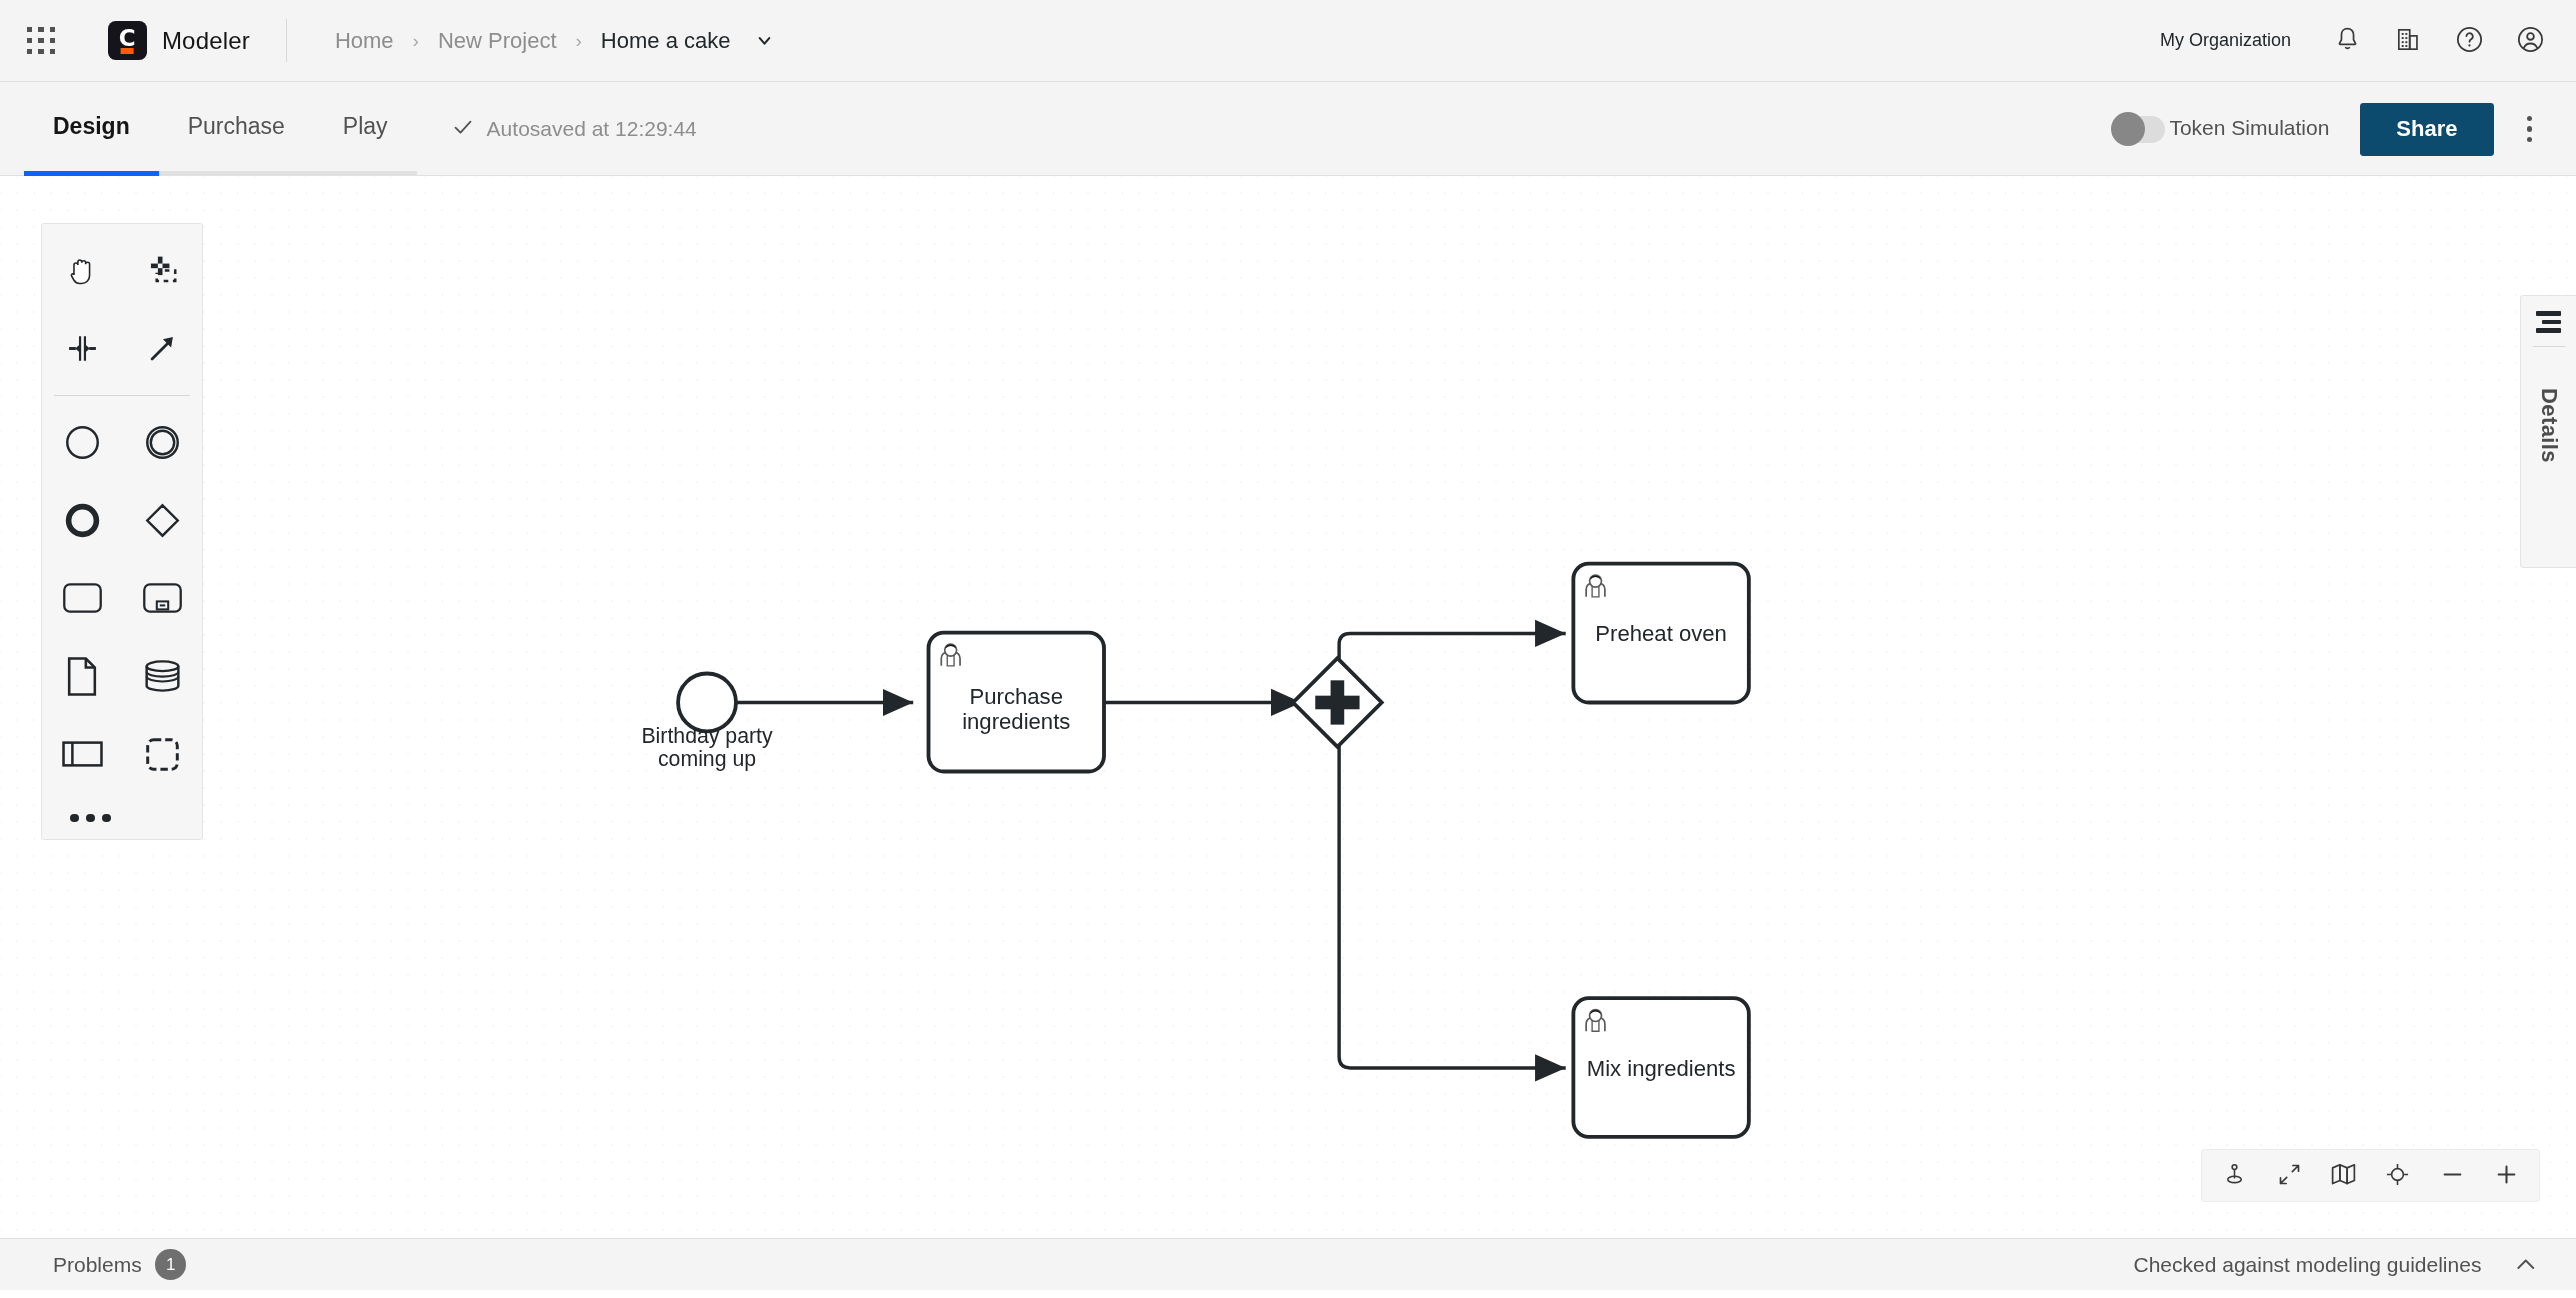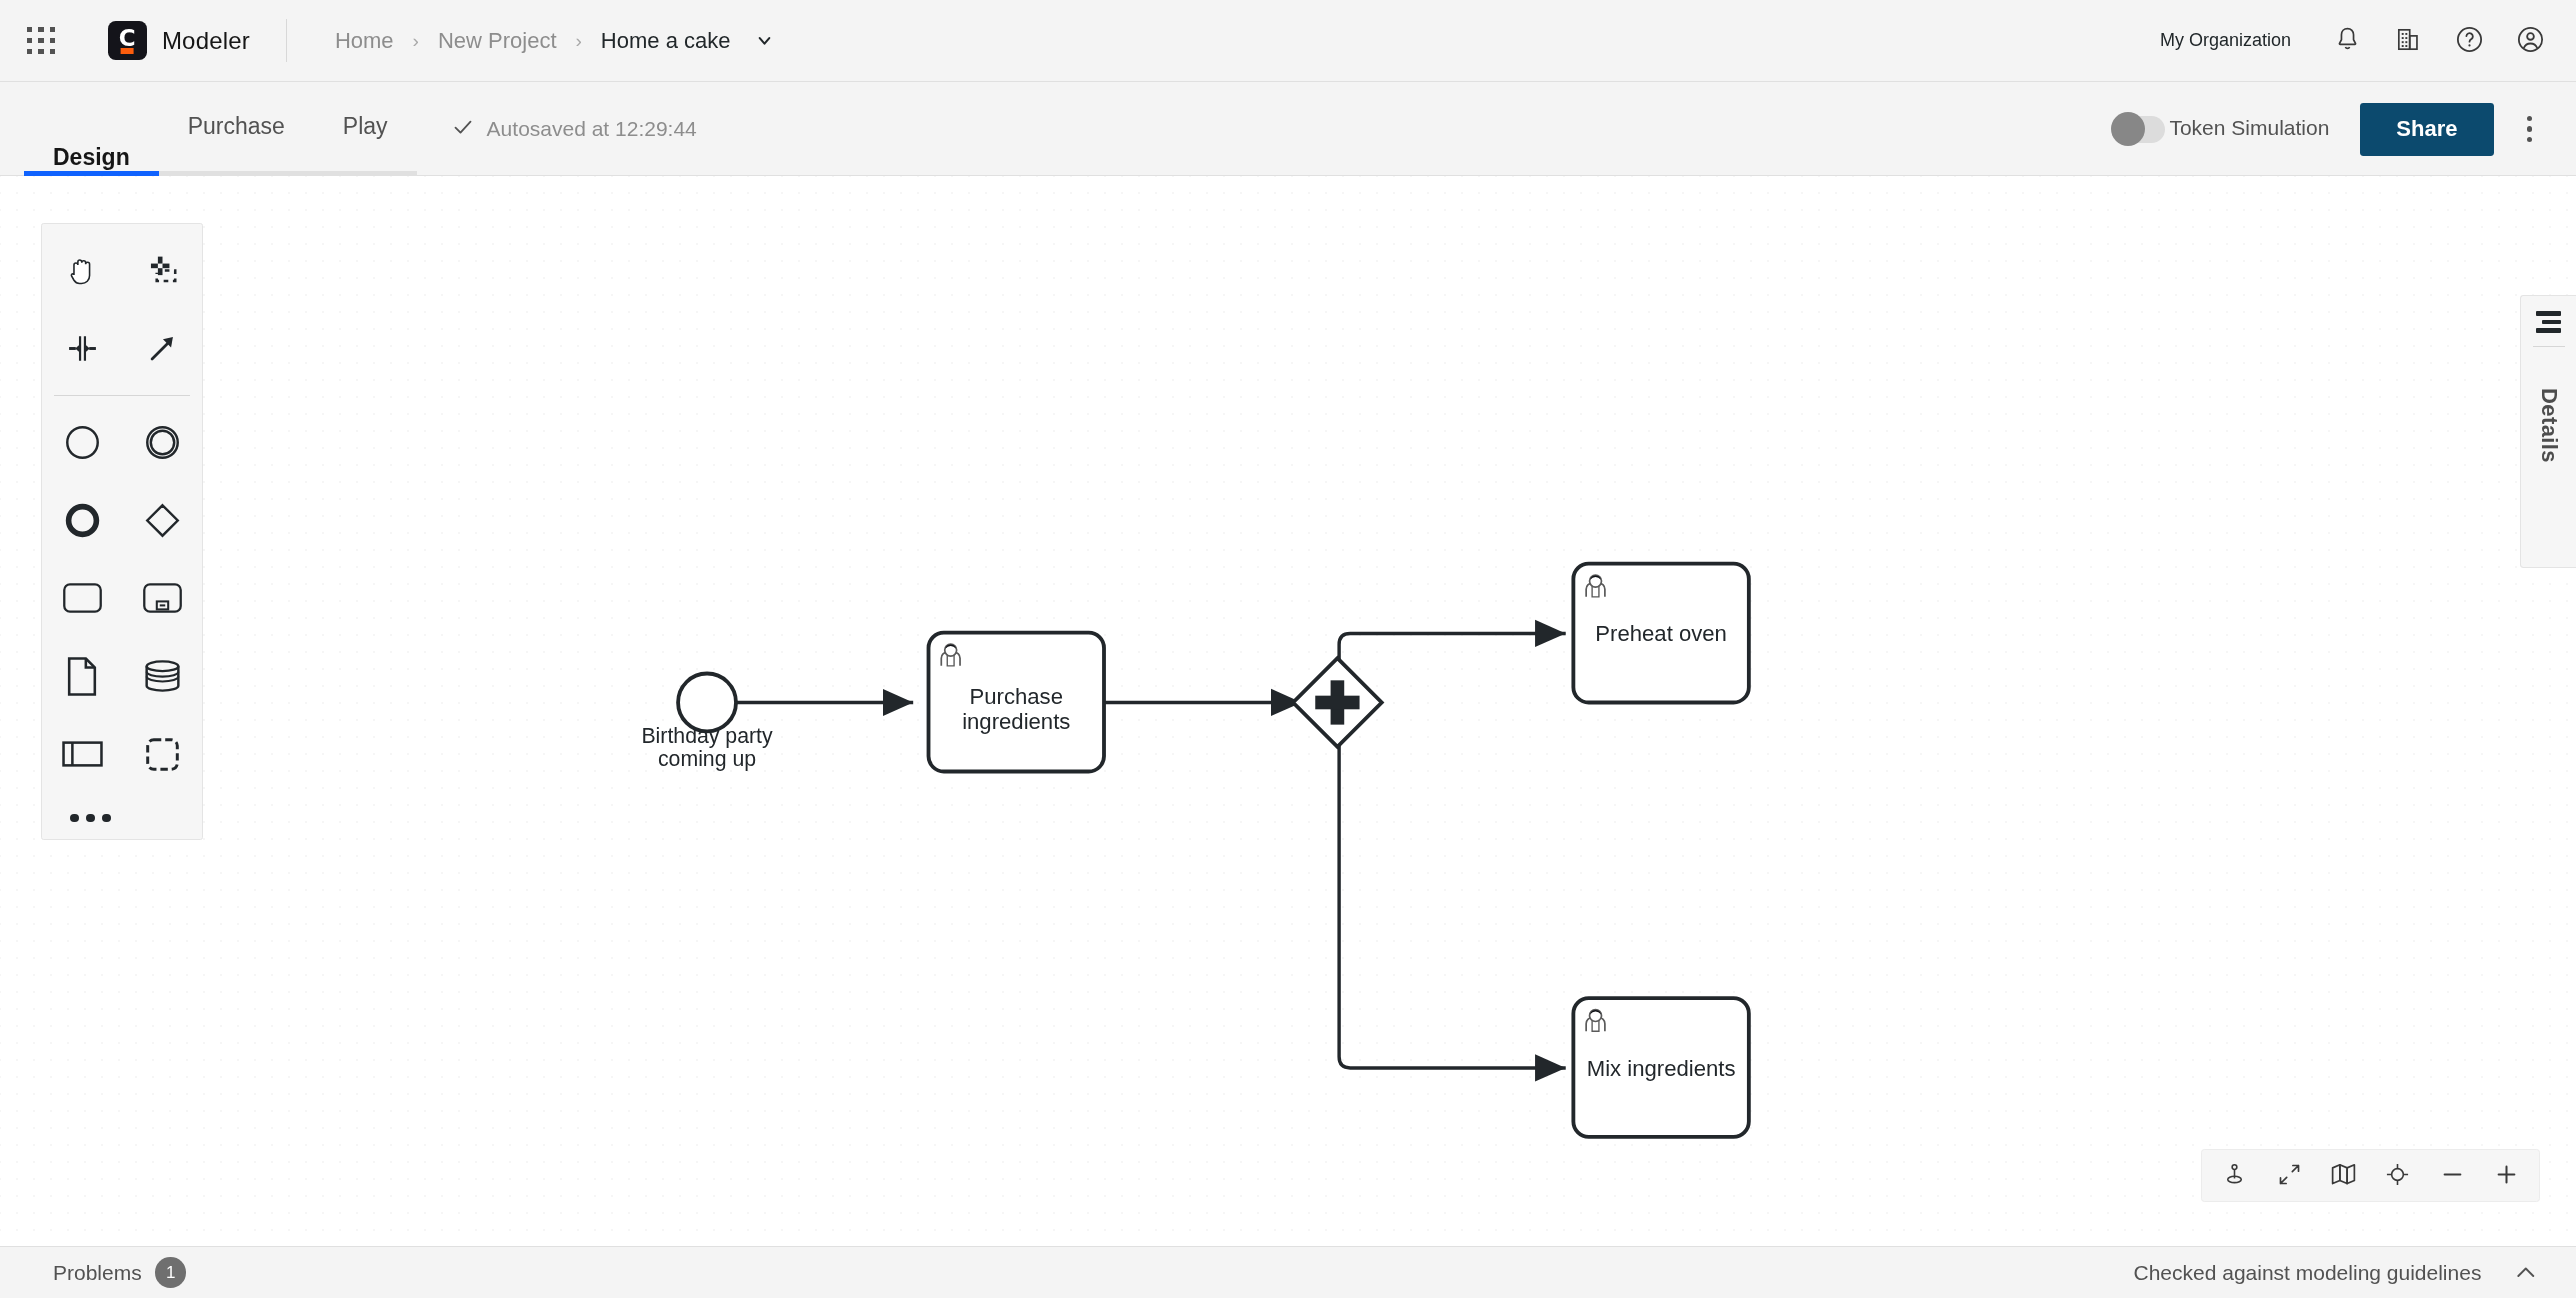--- a/index.html
+++ b/index.html
@@ -66,21 +66,21 @@
     position: absolute; top: 82px; left: 0; width: 2576px; height: 94px;
     background: #f4f4f4; border-bottom: 0.9px solid #e0e0e0;
     display: flex; align-items: flex-start;
   }
   .tabs { display: flex; align-items: stretch; height: 94px; }
   .tab {
     display: flex; align-items: center; padding: 0 29px; height: 94px;
     font-size: 23px; color: #525252; cursor: pointer; position: relative;
     border-bottom: 5.1px solid #e0e0e0;
   }
-  .tab:first-child { margin-left: 24px; align-items: flex-end; }
+  .tab:first-child { margin-left: 24px; }
   .tab.active { color: #161616; font-weight: 700; border-bottom-color: #0f62fe; }
   .autosave {
     display: flex; align-items: center; gap: 12px; height: 94px;
     padding-left: 34px; font-size: 21px; color: #8d8d8d;
   }
   .tabbar-right {
     margin-left: auto; display: flex; align-items: center; gap: 0;
     height: 94px; padding-right: 19px;
   }
   .toggle-wrap { display: flex; align-items: flex-start; gap: 4px; margin-right: 31px; cursor: pointer; }
@@ -157,21 +157,21 @@
     background: #f6f6f6; border: 0.9px solid #ececec; border-radius: 3.4px;
     display: flex; align-items: center; padding: 0 6.8px; gap: 3.4px;
   }
   .cc-btn {
     width: 51px; height: 48px; display: flex; align-items: center; justify-content: center;
     cursor: pointer; border-radius: 2.6px;
   }
 
   
   .statusbar {
-    position: absolute; bottom: 0; left: 0; width: 2576px; height: 52px;
+    position: absolute; bottom: 8px; left: 0; width: 2576px; height: 52px;
     background: #f4f4f4; border-top: 0.9px solid #e0e0e0;
     display: flex; align-items: center; justify-content: center;
   }
   .problems { display: flex; align-items: center; gap: 13.6px; padding-left: 53px; cursor: pointer; }
   .problems-label { font-size: 21px; color: #525252; }
   .problems-badge {
     min-width: 31px; height: 31px; border-radius: 15.3px; background: #6f6f6f; color: #fff;
     font-size: 17px; display: flex; align-items: center; justify-content: center; padding: 0 8.5px;
   }
   .status-right {

